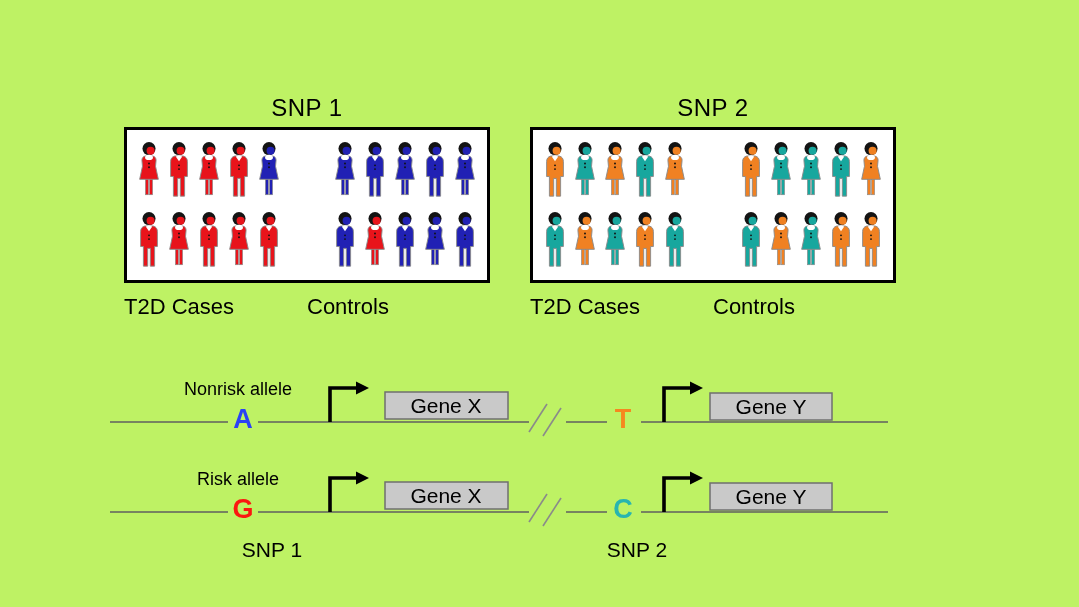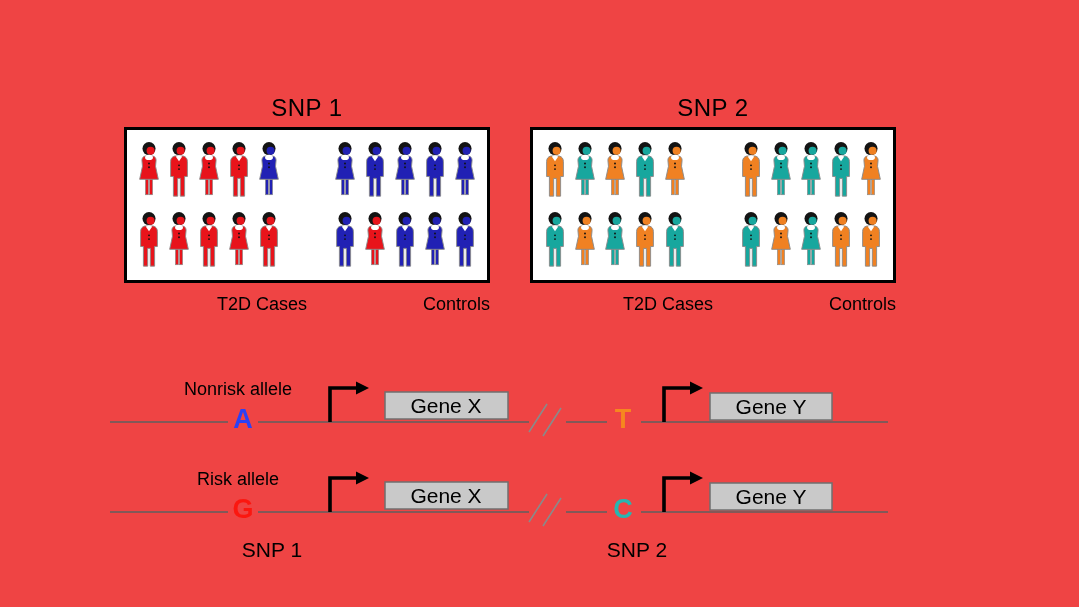--- a/index.html
+++ b/index.html
@@ -1,37 +1,37 @@
 <!DOCTYPE html>
 <html><head>
 <meta charset="utf-8">
 <style>
   html,body{margin:0;padding:0;background:#fff;}
   #stage{
-    position:relative;width:1079px;height:607px;background:#ef4444;overflow:hidden;
+    position:relative;width:1079px;height:607px;background:#bef264;overflow:hidden;
     font-family:"Liberation Sans", sans-serif;color:#000;
   }
   .snp-panel{position:absolute;top:92px;width:366px;}
   .snp-title{
     position:absolute;top:0;left:0;width:100%;height:32px;
     display:flex;align-items:center;justify-content:center;
     font-size:24px;letter-spacing:.5px;
   }
   .snp-box{
     position:absolute;top:35px;left:0;width:360px;height:150px;
     border:3px solid #000;background:#fff;
     display:flex;flex-direction:column;justify-content:space-evenly;
     padding:0;box-sizing:content-box;
   }
   .prow{display:flex;justify-content:space-between;padding:0 8px;}
   .pgroup{display:flex;gap:2px;}
   .person{width:28px;height:58px;display:block;}
   .snp-labels{position:absolute;top:202px;left:0;width:100%;display:flex;}
   .snp-labels span{
-    flex:1;text-align:right;font-size:18px;
+    flex:1;text-align:left;font-size:22px;
   }
   #gene-diagram{position:absolute;left:0;top:360px;}
   .gd-line{stroke:#5f5f5f;stroke-width:1.7;fill:none;}
   .gd-arrow{stroke:#000;stroke-width:3.6;fill:none;}
   .gd-head{fill:#000;stroke:none;}
   .gd-slash{stroke:#8a8a8a;stroke-width:1.6;fill:none;}
   .gd-genebox{stroke-width:1.5;}
   text{font-family:"Liberation Sans", sans-serif;}
   .gd-allele{font-size:27px;font-weight:bold;}
   .gd-allele-label{font-size:18px;fill:#000;}

